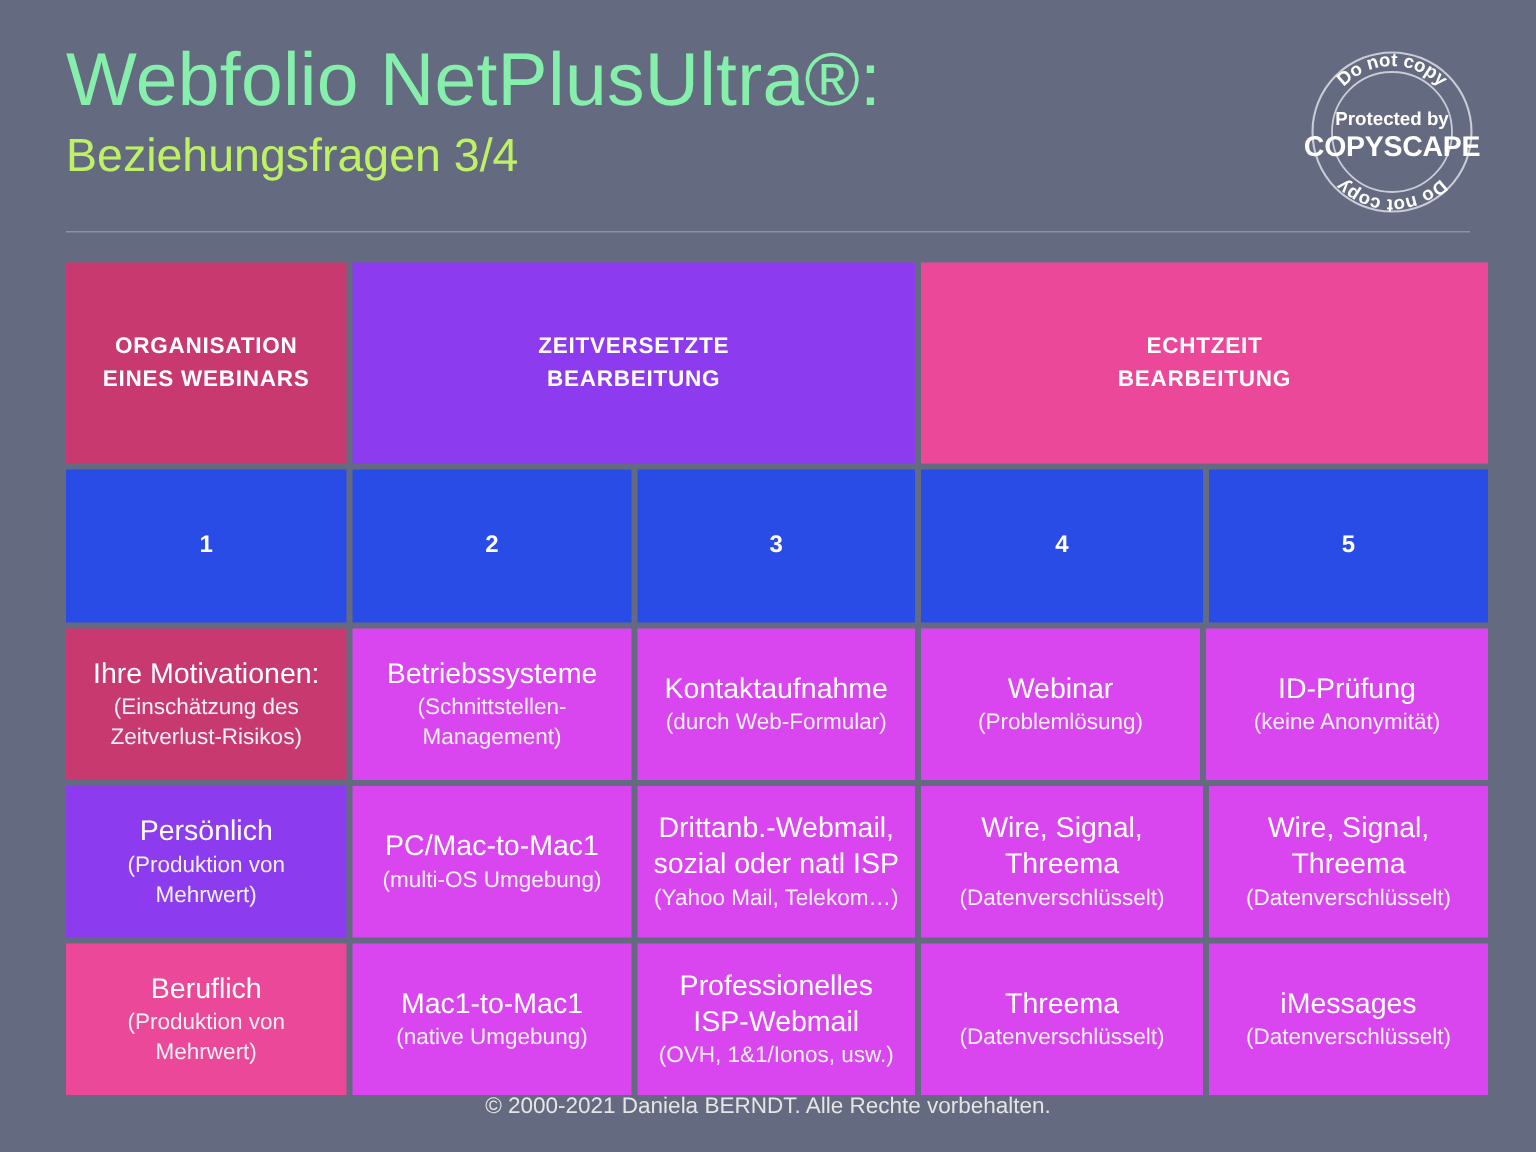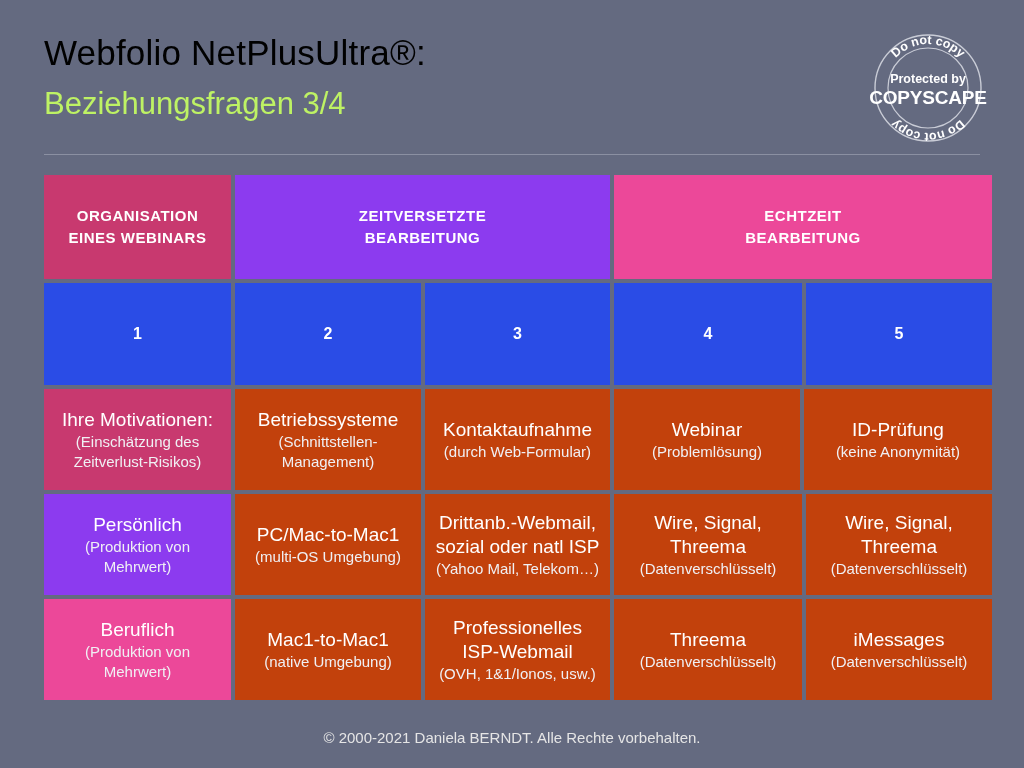--- a/index.html
+++ b/index.html
@@ -27,25 +27,25 @@
 
   
   .header {
     position: absolute;
     left: 44px;
     top: 26px;
     width: 936px;
   }
 
   .title-main {
-    font-size: 35px;
+    font-size: 50px;
     font-weight: 400;
     letter-spacing: 0.2px;
     line-height: 54px;
-    color: #000000;
+    color: #86efac;
     white-space: nowrap;
   }
 
   .title-sub {
     font-size: 31px;
     font-weight: 400;
     line-height: 40px;
     color: #bef264;
     margin-top: 4px;
     white-space: nowrap;
@@ -102,30 +102,30 @@
   .col3 { width: 185px; flex: 0 0 185px; }
   .col4 { width: 188px; flex: 0 0 188px; }
   .col5 { width: 186px; flex: 0 0 186px; }
 
   
   .hcol1 { width: 187px; flex: 0 0 187px; }
   .hcol2 { width: 375px; flex: 0 0 375px; }
   .hcol3 { width: 378px; flex: 0 0 378px; }
 
   
-  .row-head .cell { height: 104px; }
+  .row-head .cell { height: 134px; }
   .row-num  .cell { height: 102px; }
   .row-body .cell { height: 101px; }
 
   
   .c-pink   { background: #c8396f; }
   .c-purple { background: #8c3bef; text-align: right; }
   .c-blue   { background: #ec4899; }
   .c-num    { background: #2a4ce6; }
-  .c-gray   { background: #c2410c; }
+  .c-gray   { background: #d946ef; }
 
   .head-label {
     font-size: 15px;
     font-weight: 700;
     line-height: 22px;
     letter-spacing: 0.5px;
     color: #ffffff;
   }
 
   .num-label {

